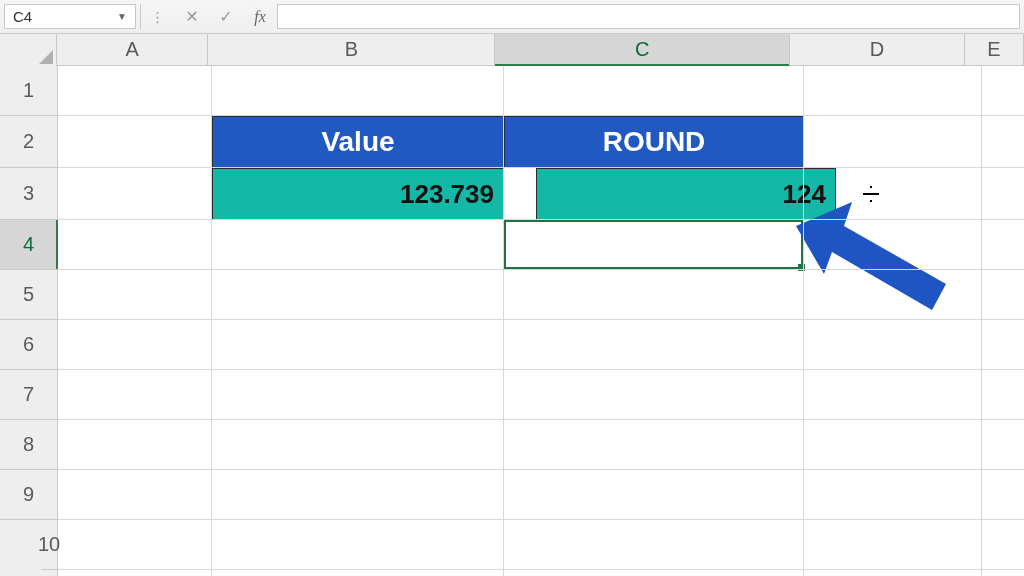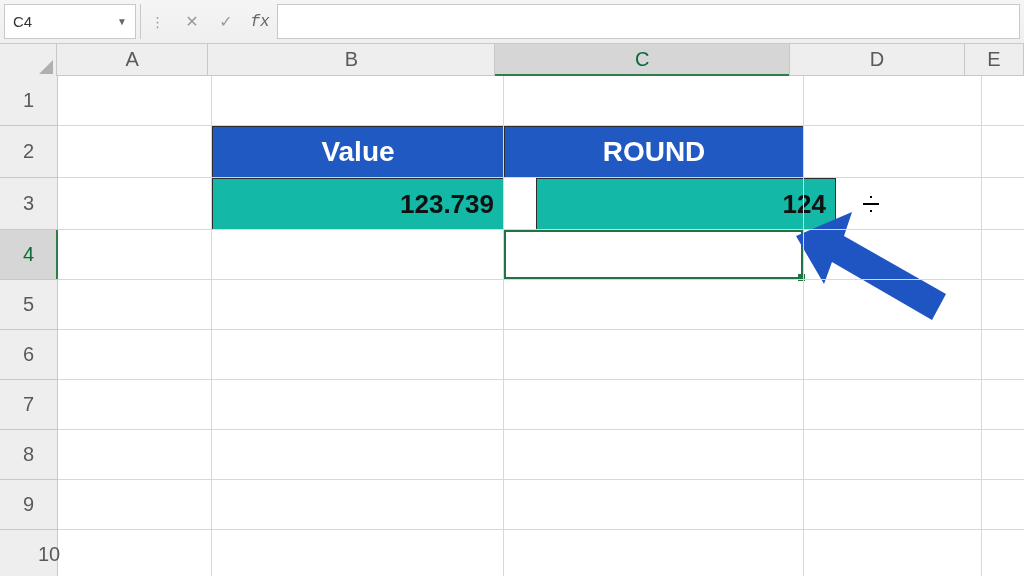--- a/index.html
+++ b/index.html
@@ -6,21 +6,21 @@
   html, body {
     width: 1024px;
     height: 576px;
     overflow: hidden;
     font-family: "Segoe UI", Arial, sans-serif;
     background: #ffffff;
     position: relative;
   }
   
   .fbar {
-    height: 44px;
+    height: 34px;
     background: linear-gradient(#f5f5f5,#efefef);
     border-bottom: 1px solid #c8c8c8;
     display: flex;
     align-items: stretch;
     font-size: 15px;
     color: #333;
   }
   .namebox {
     width: 132px;
     background: #fff;
@@ -37,21 +37,21 @@
     color: #666;
   }
   .fdiv { width:1px; background:#c8c8c8; margin:4px 0; }
   .fbtn {
     width: 34px;
     display:flex; align-items:center; justify-content:center;
     color:#9a9a9a;
     font-size: 16px;
   }
   .fbtn.dots { color:#999; font-size:14px; letter-spacing:1px;}
-  .fbtn.fx { font-style: italic; font-family: Liberation Mono, monospace; color:#666;}
+  .fbtn.fx { font-style: italic; font-family: Liberation Serif, serif; color:#666;}
   .finput {
     flex:1;
     background:#fff;
     border:1px solid #c8c8c8;
     margin:4px 4px 4px 0;
   }
   
   .sheet {
     position: relative;
     width: 100%;

